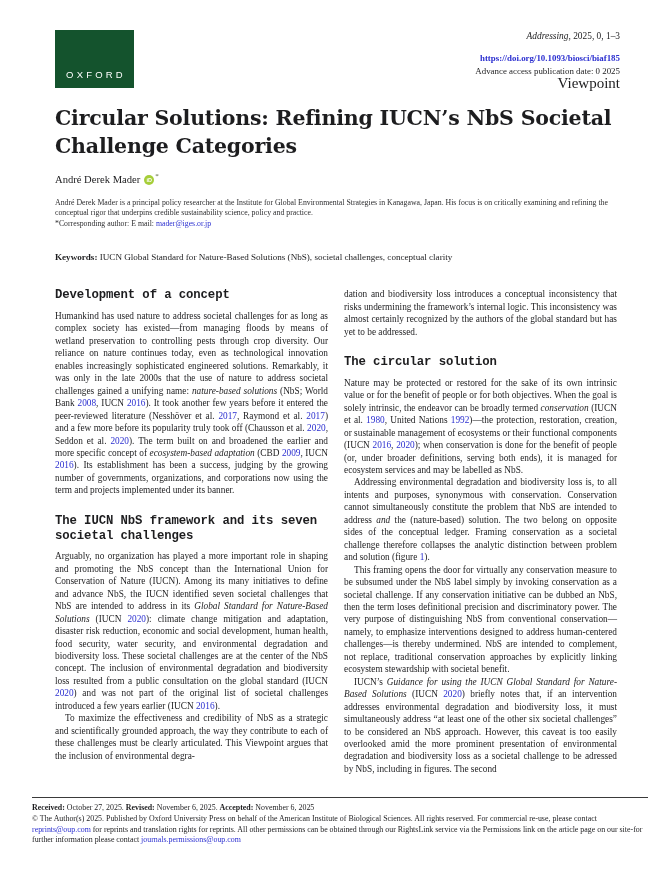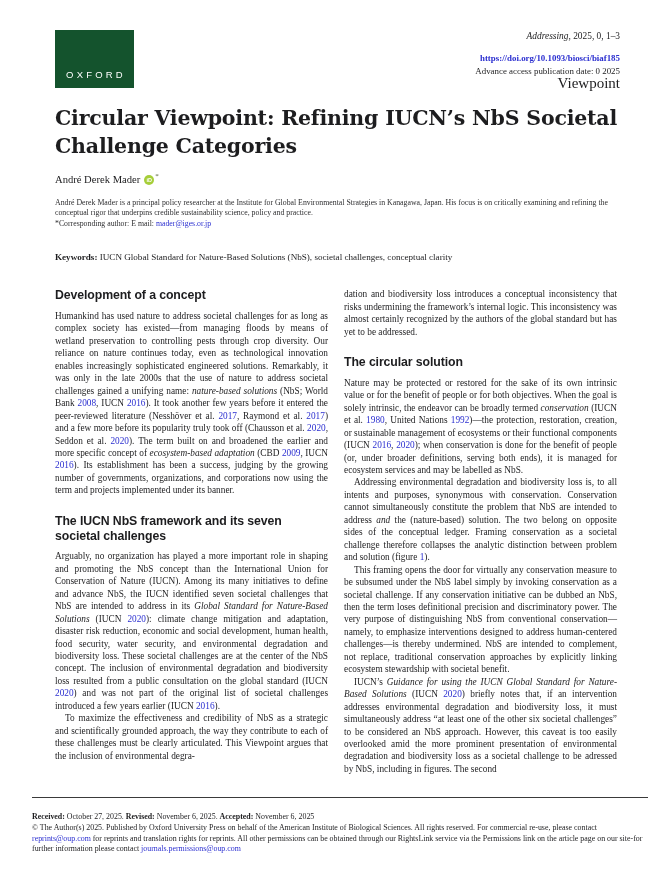--- a/index.html
+++ b/index.html
@@ -28,47 +28,47 @@
   .affil{margin-top:13px;font-size:7.8px;line-height:10.4px;color:#2e2e30;max-width:585px;}
   
   .keywords{margin-top:22px;font-size:9.1px;line-height:12px;}
   
   .seg-i{font-style:italic;}
   .seg-b{font-weight:bold;}
   .seg-l{color:#2b2fd0;cursor:pointer;}
   
   .cols{display:flex;gap:16px;margin-top:25px;height:512px;overflow:hidden;}
   .col{width:273px;font-size:9.3px;line-height:12.45px;text-align:justify;}
-  .col h2{font-family:Liberation Sans, sans-serif;font-weight:700;font-size:12.3px;line-height:14.8px;
+  .col h2{font-family:Liberation Mono, monospace;font-weight:700;font-size:12.3px;line-height:14.8px;
      margin:0 0 7px;text-align:left;letter-spacing:-0.1px;}
   .col h2.later{margin-top:17px;}
   .col p{margin:0;}
   .col p.ind{text-indent:10px;}
   
   .footer{position:absolute;left:32px;right:24px;top:797px;border-top:1px solid #3a3a3a;
-     padding-top:14px;font-size:7.9px;line-height:10.8px;color:#1d1d1f;}
+     padding-top:5px;font-size:7.9px;line-height:10.8px;color:#1d1d1f;}
 </style>
 </head>
 <body>
 
 <div class="page">
 
   <div class="header">
     <div class="logo">
       <span class="logo-text">OXFORD</span>
     </div>
     <div class="header-right">
       <div class="journal-line"><span class="seg-i">Addressing</span><span>, 2025, 0, 1–3</span></div>
       <a class="doi">https://doi.org/10.1093/biosci/biaf185</a>
       <div class="advance">Advance access publication date: 0 2025</div>
       <div class="arttype">Viewpoint</div>
     </div>
   </div>
 
-  <h1>Circular Viewpoint: Refining IUCN’s NbS Societal Challenge Categories</h1>
+  <h1>Circular Solutions: Refining IUCN’s NbS Societal Challenge Categories</h1>
 
   <div class="author-line">
     <span>André Derek Mader</span><span class="orcid">iD</span><span class="corr-mark">*</span>
   </div>
 
   <div class="affil">
     <div>André Derek Mader is a principal policy researcher at the Institute for Global Environmental Strategies in Kanagawa, Japan. His focus is on critically examining and refining the conceptual rigor that underpins credible sustainability science, policy and practice.</div>
     <div><span>*Corresponding author: E mail: </span><span class="seg-l">mader@iges.or.jp</span></div>
   </div>
 

